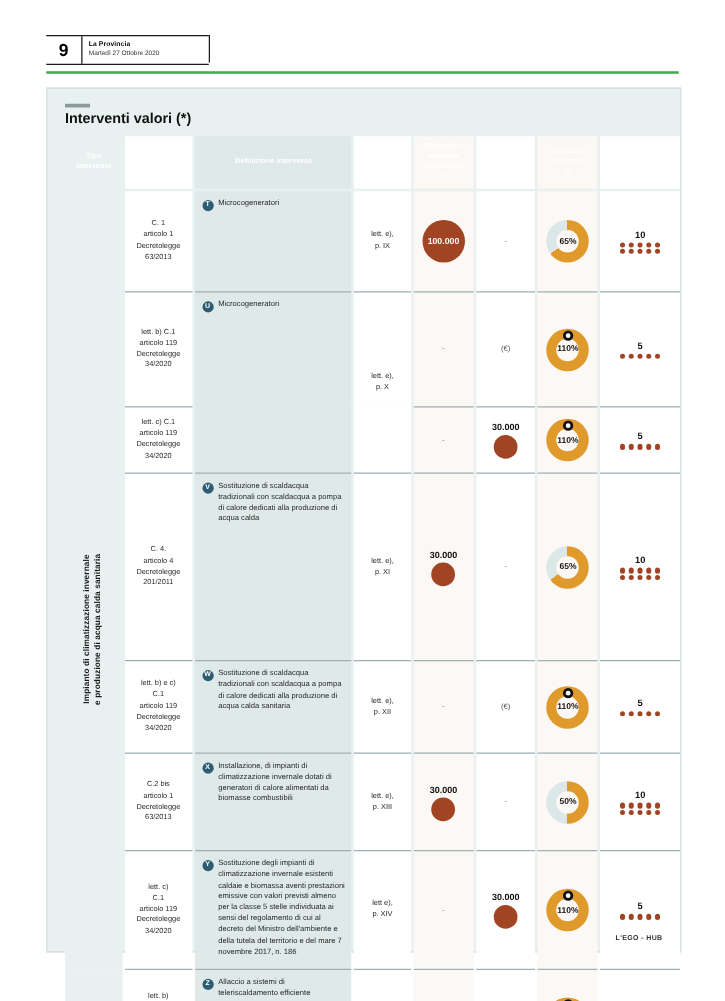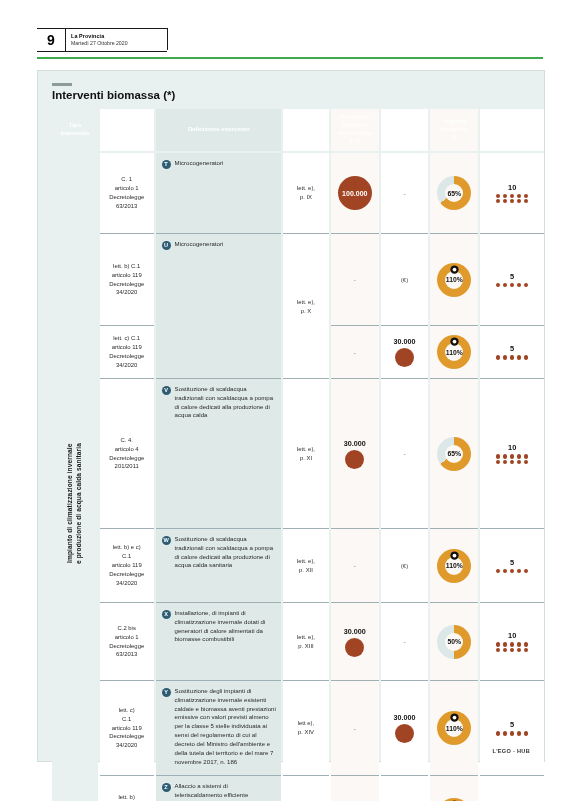--- a/index.html
+++ b/index.html
@@ -95,21 +95,21 @@
     <div class="masthead-txt">
       <div class="masthead-name">La Provincia</div>
       <div class="masthead-date">Martedì 27 Ottobre 2020</div>
     </div>
   </div>
   <div class="masthead-rule"></div>
   <div class="green-rule"></div>
 
   <div class="panel">
     <div class="panel-dash"></div>
-    <div class="panel-title">Interventi biomassa (*)</div>
+    <div class="panel-title">Interventi valori (*)</div>
 
     <div class="table">
       <div class="thead" id="thead">
           <div class="th c0" style="white-space: pre-line;">Tipo
 intervento</div>
           <div class="th c1" style="white-space: pre-line;">Riferimento
 normativo</div>
           <div class="th c2" style="white-space: pre-line;">Definizione intervento</div>
           <div class="th c3" style="white-space: pre-line;">Riferimento
 all'articolo 2

